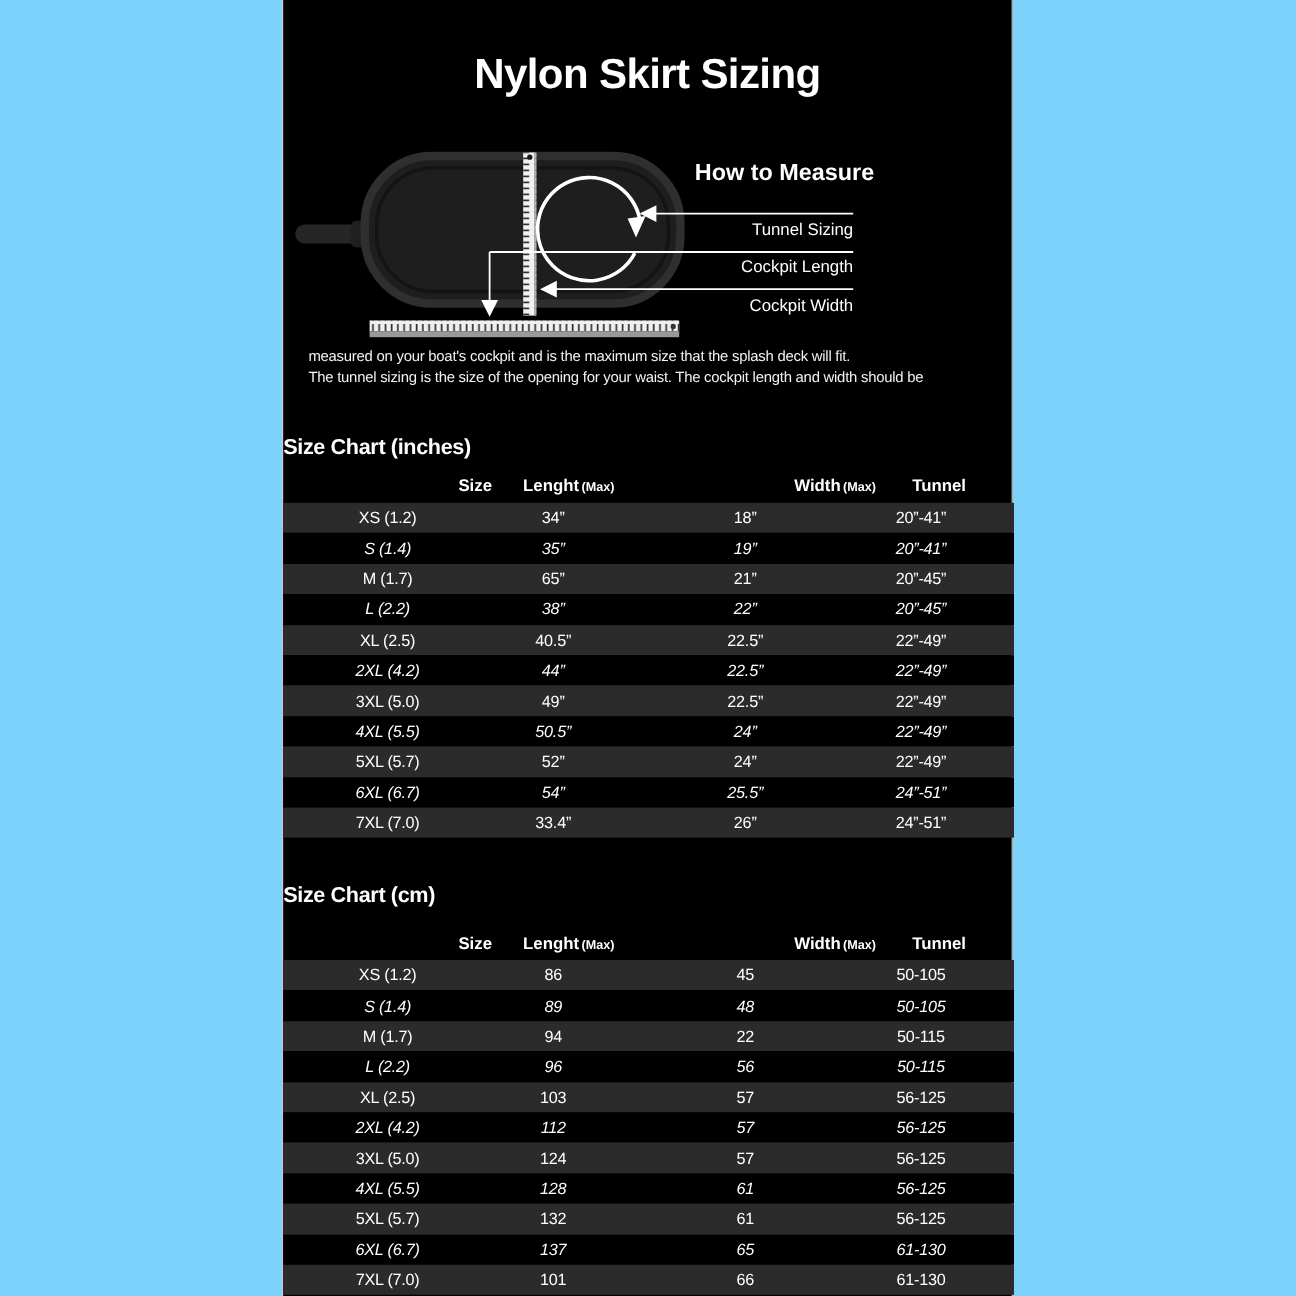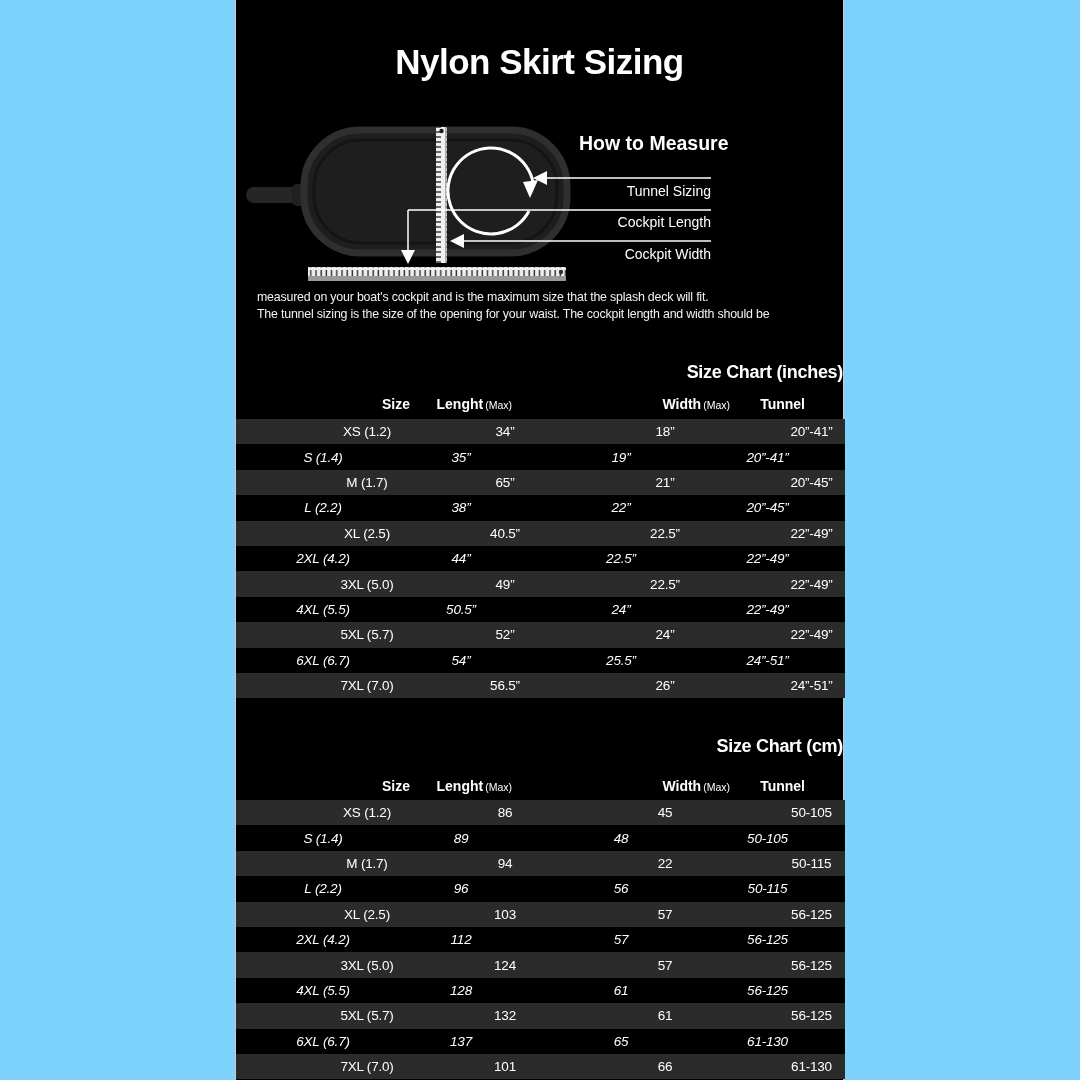--- a/index.html
+++ b/index.html
@@ -2,33 +2,33 @@
 <html><head>
 <meta charset="utf-8">
 <style>
   html,body{margin:0;padding:0;background:#ffffff;}
   body{width:1080px;height:1080px;position:relative;font-family:"Liberation Sans",sans-serif;-webkit-font-smoothing:antialiased;}
   .stage{position:absolute;left:0;top:0;width:1080px;height:1080px;background:#7dd3fc;overflow:hidden;}
   .panel{position:absolute;left:235px;top:0;width:609px;height:1080px;background:#000;border-left:1px solid #c9c9c9;border-right:1px solid #c9c9c9;box-sizing:border-box;}
   .page-title{position:absolute;top:42px;left:0;width:100%;text-align:center;color:#fff;font-size:35px;font-weight:bold;letter-spacing:-0.5px;}
   .diagram{position:absolute;left:0;top:115px;width:609px;height:178px;}
   .desc{position:absolute;left:21px;top:289px;width:575px;color:#f2f2f2;font-size:12.4px;line-height:16.5px;letter-spacing:-0.2px;}
-  .tbl-title{position:absolute;left:0;width:100%;text-align:right;color:#fff;font-size:18px;font-weight:bold;letter-spacing:-0.3px;}
+  .tbl-title{position:absolute;left:0;width:100%;text-align:left;color:#fff;font-size:18px;font-weight:bold;letter-spacing:-0.3px;}
   .tbl-title.inches{top:362px;}
   .tbl-title.cm{top:736px;}
   .thead{position:absolute;left:0;width:609px;display:grid;grid-template-columns:174px 102px 218px 75px 40px;color:#fff;font-size:14px;font-weight:bold;line-height:16px;}
   .thead.inches{top:396px;}
   .thead.cm{top:778px;}
   .thead .th{text-align:right;}
-  .thead .max{font-size:10.5px;font-weight:normal;margin-left:2px;}
+  .thead .max{font-size:10.5px;font-weight:bold;margin-left:2px;}
   .tbody{position:absolute;left:0;width:609px;}
   .tbody.inches{top:419px;}
   .tbody.cm{top:800px;}
   .trow{display:grid;grid-template-columns:174px 102px 218px 75px 40px;height:25.4px;align-items:center;}
-  .trow.odd{background:#2b2b2b;padding-left:44px;}
+  .trow.odd{background:#2b2b2b;}
   .trow.even{background:#000;font-style:italic;}
   .trow .cell{text-align:center;color:#fff;font-size:13.5px;letter-spacing:-0.2px;}
   svg text{font-family:"Liberation Sans",sans-serif;}
 </style>
 </head>
 <body>
 
 <div class="stage">
   <div class="panel">
 
@@ -163,21 +163,21 @@
           <div class="cell">22”-49”</div>
         </div>
         <div class="trow even">
           <div class="cell">6XL (6.7)</div>
           <div class="cell">54”</div>
           <div class="cell">25.5”</div>
           <div class="cell">24”-51”</div>
         </div>
         <div class="trow odd">
           <div class="cell">7XL (7.0)</div>
-          <div class="cell">56.5”</div>
+          <div class="cell">33.4”</div>
           <div class="cell">26”</div>
           <div class="cell">24”-51”</div>
         </div>
       </div>
 
     <div class="tbl-title cm">Size Chart (cm)</div>
     <div class="thead cm">
       <div class="th"><span>Size</span></div>
       <div class="th"><span>Lenght</span><span class="max">(Max)</span></div>
       <div class="th"><span>Width</span><span class="max">(Max)</span></div>

